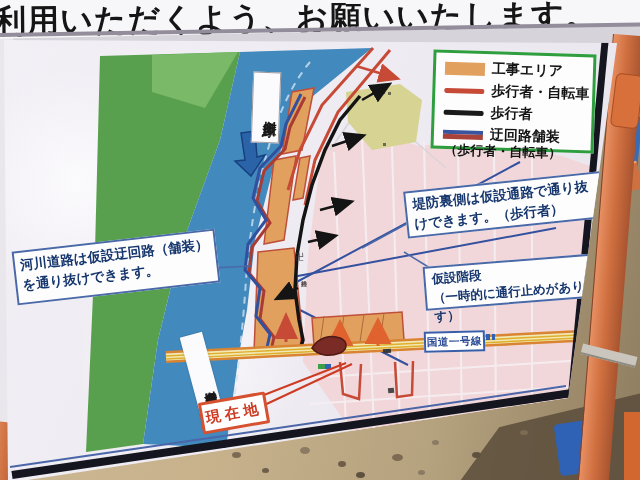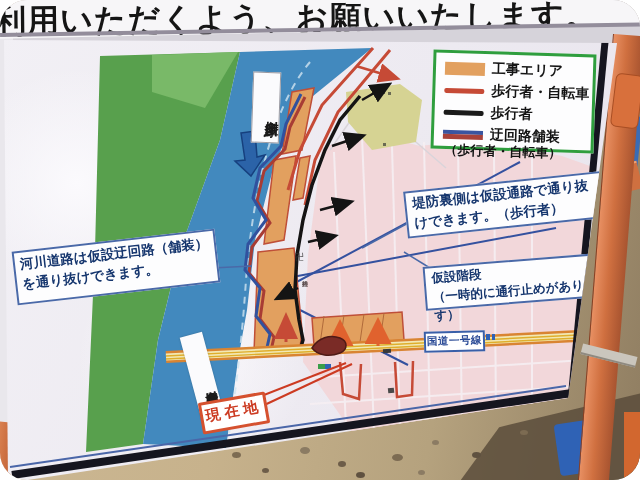--- a/index.html
+++ b/index.html
@@ -1,18 +1,18 @@
 <!DOCTYPE html>
 <html><head>
 <meta charset="utf-8">
 <style>
   html,body{margin:0;padding:0;}
   #scene{position:relative;width:640px;height:480px;overflow:hidden;
     background:linear-gradient(100deg,#cdb995 0%,#c7b28c 40%,#b5a27e 70%,#8f7d61 100%);
-    font-family:Liberation Mono, monospace;border-radius:27px;}
+    font-family:Liberation Sans, sans-serif;}
   .abs{position:absolute;}
   
   .ground-shadow{left:0;top:0;width:640px;height:480px;
     clip-path:polygon(72% 100%,78% 89%,100% 82%,100% 100%);background:#5a4c3b;opacity:.85;}
   .stone{border-radius:50%;}
   
   .pole-right{left:613px;top:34px;width:30px;height:452px;
     background:linear-gradient(90deg,#e89063 0%,#d07040 45%,#a85430 100%);
     transform:rotate(4.5deg);transform-origin:top left;border-left:1px solid #8a3f22;}
   .pole-left{left:-8px;top:422px;width:22px;height:62px;background:linear-gradient(90deg,#e08a58,#c05f33);transform:rotate(6deg);}

